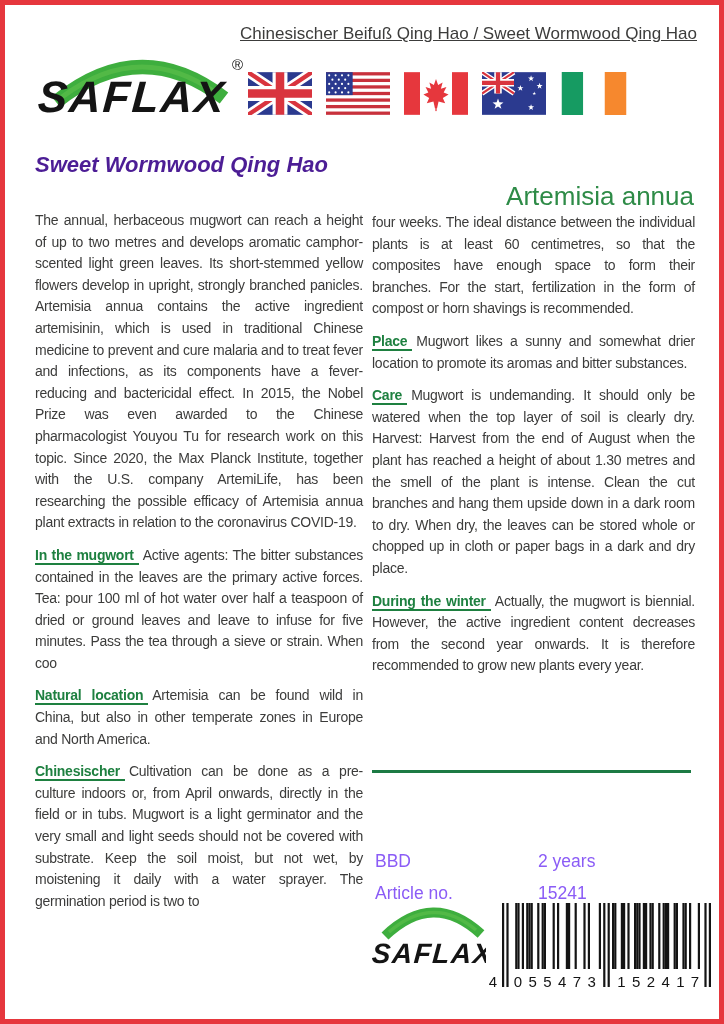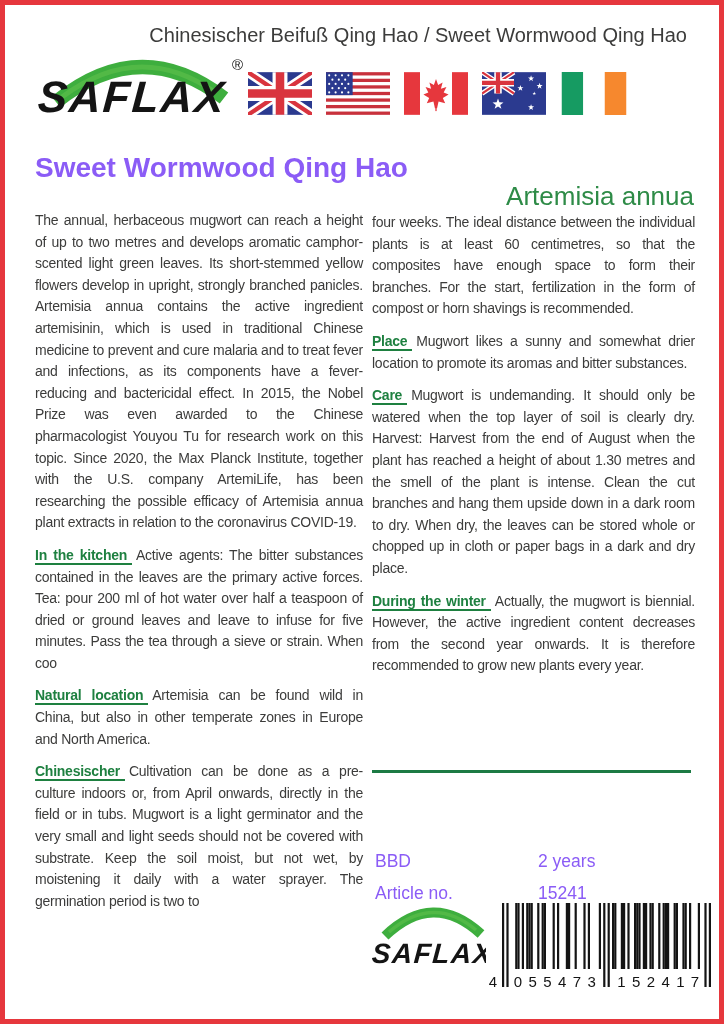--- a/index.html
+++ b/index.html
@@ -8,26 +8,26 @@
     font-family:"Liberation Sans",sans-serif;overflow:hidden;
   }
   .frame{position:absolute;inset:0;border:5px solid #e6373d;pointer-events:none;z-index:20;}
 
   
   .logo-block{position:absolute;left:36px;top:44px;width:212px;height:84px;}
   .logo-arc{position:absolute;left:8px;top:0;}
   .wordmark{position:absolute;left:2px;top:28px;font-size:44px;font-weight:700;font-style:italic;
     letter-spacing:2px;color:#141414;transform:skewX(-4deg);white-space:nowrap;}
   .regmark{position:absolute;left:196px;top:12px;font-size:15px;color:#141414;}
-  .header-subtitle{position:absolute;right:37px;top:24px;font-size:20px;color:#3c3c3b;white-space:nowrap;}
+  .header-subtitle{position:absolute;right:27px;top:24px;font-size:17px;color:#3c3c3b;white-space:nowrap;text-decoration:underline;}
   .flags{position:absolute;left:248px;top:72px;display:flex;gap:14px;align-items:center;}
   .flags svg{display:block;}
 
   
-  .page-title{position:absolute;left:35px;top:152px;font-size:28px;font-weight:700;color:#8b5cf6;}
+  .page-title{position:absolute;left:35px;top:152px;font-size:22px;font-weight:700;color:#4c1d95;font-style:italic;}
   .latin-name{position:absolute;left:372px;top:181px;width:322px;text-align:right;
     font-size:26px;color:#2e8b47;}
 
   
   .col{position:absolute;width:328px;font-size:14px;line-height:21.6px;color:#3c3c3b;
     text-align:justify;letter-spacing:-0.25px;}
   .col-left{left:35px;top:210px;}
   .col-right{left:372px;top:212px;width:323px;}
   .para{margin:0 0 11px 0;}
   .shead{color:#1e8040;font-weight:700;border-bottom:2.5px solid #1e8040;padding-right:5px;margin-right:4px;}
@@ -130,21 +130,21 @@
       <rect x="20" width="20" height="40" fill="#ffffff"></rect>
       <rect x="40" width="20" height="40" fill="#f6882e"></rect>
     </svg>
   </div>
 
   <div class="page-title">Sweet Wormwood Qing Hao</div>
   <div class="latin-name">Artemisia annua</div>
 
   <div class="col col-left">
     <p class="para">The annual, herbaceous mugwort can reach a height of up to two metres and develops aromatic camphor-scented light green leaves. Its short-stemmed yellow flowers develop in upright, strongly branched panicles. Artemisia annua contains the active ingredient artemisinin, which is used in traditional Chinese medicine to prevent and cure malaria and to treat fever and infections, as its components have a fever-reducing and bactericidal effect. In 2015, the Nobel Prize was even awarded to the Chinese pharmacologist Youyou Tu for research work on this topic. Since 2020, the Max Planck Institute, together with the U.S. company ArtemiLife, has been researching the possible efficacy of Artemisia annua plant extracts in relation to the coronavirus COVID-19.</p>
-    <p class="para"><span class="shead">In the kitchen</span><span>Active agents: The bitter substances contained in the leaves are the primary active forces. Tea: pour 200 ml of hot water over half a teaspoon of dried or ground leaves and leave to infuse for five minutes. Pass the tea through a sieve or strain. When coo</span></p>
+    <p class="para"><span class="shead">In the mugwort</span><span>Active agents: The bitter substances contained in the leaves are the primary active forces. Tea: pour 100 ml of hot water over half a teaspoon of dried or ground leaves and leave to infuse for five minutes. Pass the tea through a sieve or strain. When coo</span></p>
     <p class="para"><span class="shead">Natural location</span><span>Artemisia can be found wild in China, but also in other temperate zones in Europe and North America.</span></p>
     <p class="para"><span class="shead">Chinesischer</span><span>Cultivation can be done as a pre-culture indoors or, from April onwards, directly in the field or in tubs. Mugwort is a light germinator and the very small and light seeds should not be covered with substrate. Keep the soil moist, but not wet, by moistening it daily with a water sprayer. The germination period is two to</span></p>
   </div>
 
   <div class="col col-right">
     <p class="para">four weeks. The ideal distance between the individual plants is at least 60 centimetres, so that the composites have enough space to form their branches. For the start, fertilization in the form of compost or horn shavings is recommended.</p>
     <p class="para"><span class="shead">Place</span><span>Mugwort likes a sunny and somewhat drier location to promote its aromas and bitter substances.</span></p>
     <p class="para"><span class="shead">Care</span><span>Mugwort is undemanding. It should only be watered when the top layer of soil is clearly dry. Harvest: Harvest from the end of August when the plant has reached a height of about 1.30 metres and the smell of the plant is intense. Clean the cut branches and hang them upside down in a dark room to dry. When dry, the leaves can be stored whole or chopped up in cloth or paper bags in a dark and dry place.</span></p>
     <p class="para"><span class="shead">During the winter</span><span>Actually, the mugwort is biennial. However, the active ingredient content decreases from the second year onwards. It is therefore recommended to grow new plants every year.</span></p>
   </div>

